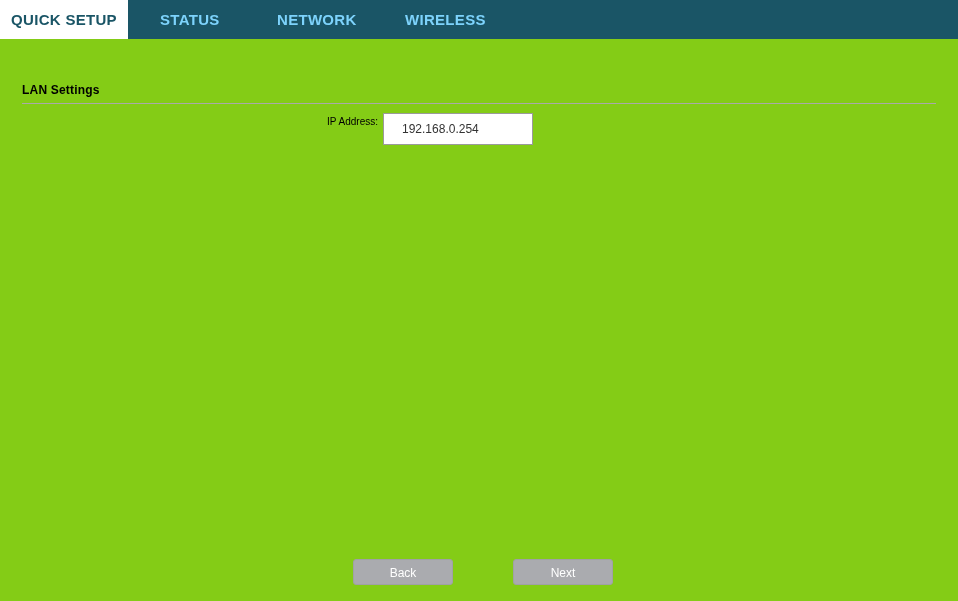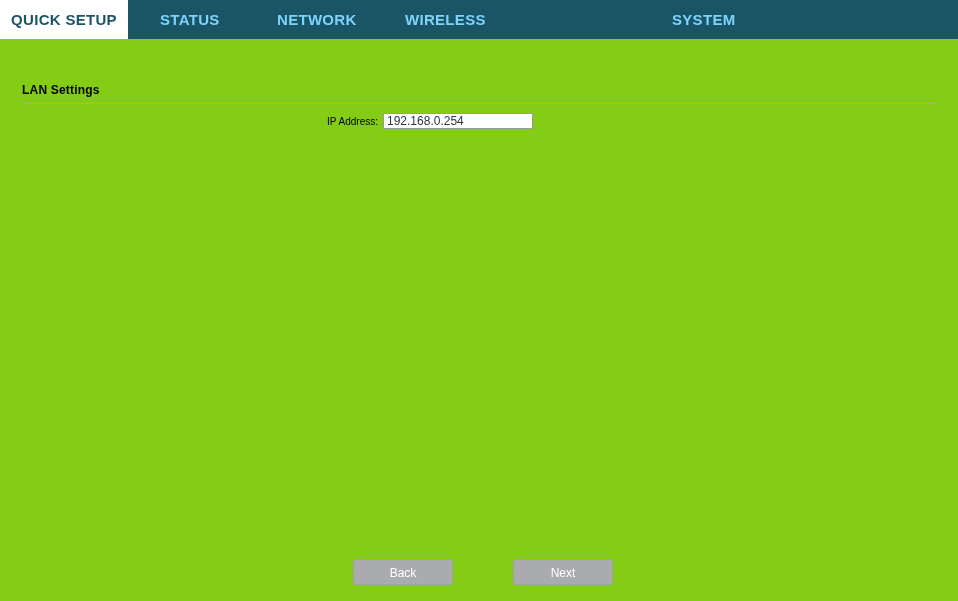--- a/index.html
+++ b/index.html
@@ -95,28 +95,28 @@
     top: 3px;
     font-size: 10px;
     color: #000000;
     white-space: nowrap;
   }
   .form-input {
     position: absolute;
     left: 383px;
     top: 0;
     width: 150px;
-    height: 16px;
+    height: 32px;
     box-sizing: border-box;
     border: 1px solid #9a9a9a;
     background: #ffffff;
     font-family: "Liberation Sans", sans-serif;
     font-size: 12px;
     color: #333333;
-    padding: 1px 3px;
+    padding: 1px 18px;
     outline: none;
   }
 
   
   .button-bar {
     position: absolute;
     left: 10px;
     top: 520px;
     width: 958px;
     height: 40px;
@@ -150,23 +150,20 @@
   </div>
   <div class="nav-tab" style="left:160px;">
     <span>STATUS</span>
   </div>
   <div class="nav-tab" style="left:277px;">
     <span>NETWORK</span>
   </div>
   <div class="nav-tab" style="left:405px;text-align:center;">
     <span>WIRELESS</span>
   </div>
-  <div class="nav-tab" style="left:672px;">
-    <span>SYSTEM</span>
-  </div>
 </div>
 
 <div class="content">
 
   <div class="section-title">LAN Settings</div>
   <div class="section-rule"></div>
 
   <div class="form">
 
     <div class="form-row">

